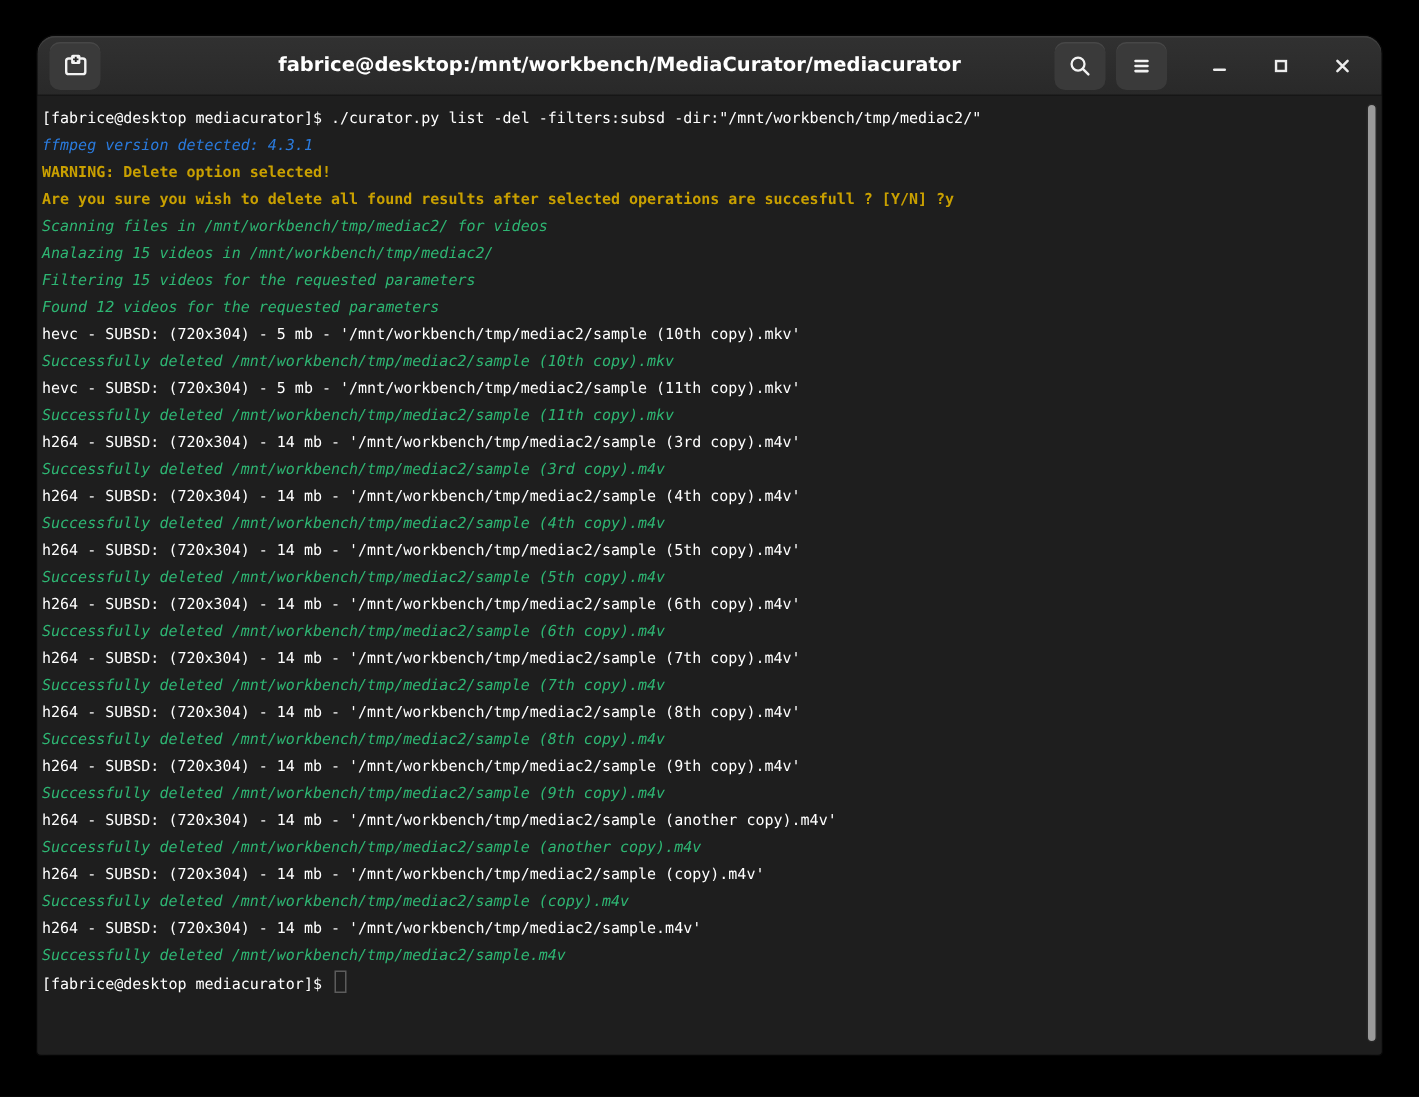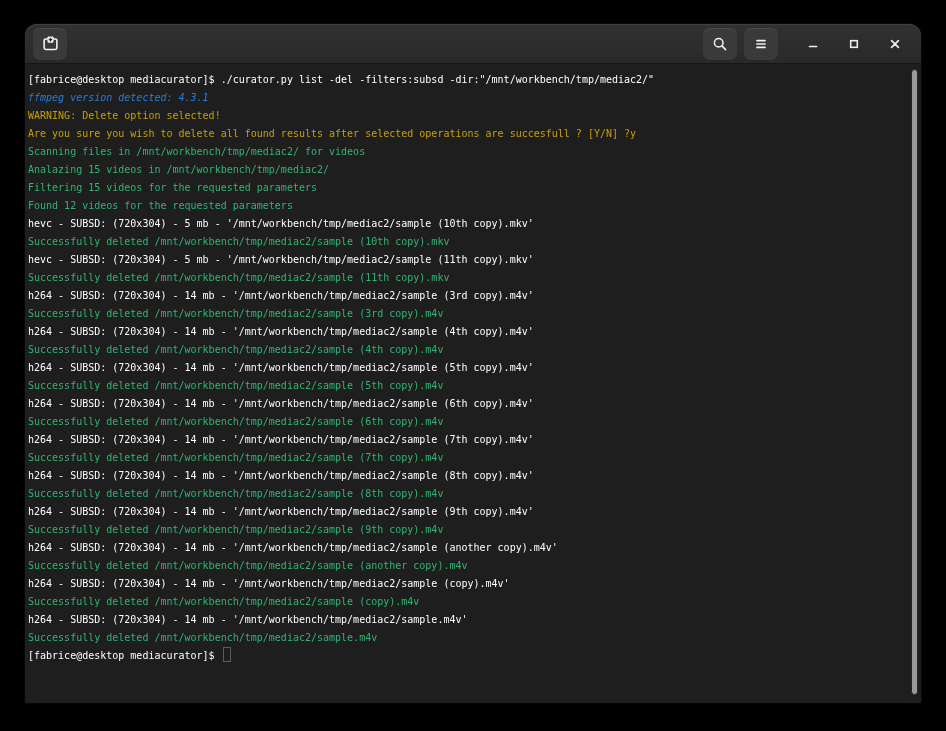--- a/index.html
+++ b/index.html
@@ -25,21 +25,21 @@
     box-shadow:inset 0 1px 0 #474747;}
   .tb-right{margin-left:auto;display:flex;align-items:center;gap:7px;}
   .win-controls{display:flex;align-items:center;gap:17px;margin-left:16px;margin-right:6px;}
   .ctl{width:24px;height:24px;display:flex;align-items:center;justify-content:center;}
   .terminal{position:absolute;top:40px;left:0;right:0;bottom:0;overflow:hidden;
     background:var(--window_bg);border-radius:0 0 2px 2px;}
   .output{padding:7px 0 0 3px;font-family:"DejaVu Sans Mono",monospace;
     font-size:10px;line-height:18px;white-space:pre;color:var(--fg);}
   .line{height:18px;}
   .c-fg{color:var(--fg);} .c-blue{color:var(--term_blue);font-style:italic;}
-  .c-yellow{color:var(--term_yellow);} .c-green{color:var(--term_green);}
+  .c-yellow{color:var(--term_yellow);font-weight:bold;} .c-green{color:var(--term_green);font-style:italic;}
   .cursor{display:inline-block;width:8px;height:15px;border:1px solid #5c5c5c;
     vertical-align:-3px;margin-left:8px;}
   .scrollbar{position:absolute;top:3px;right:1px;width:12px;bottom:3px;}
   .thumb{position:absolute;top:2px;right:2px;width:7px;height:626px;
     background:var(--scrollbar);border-radius:4px;border:1px solid #262626;}
   svg{display:block;}
 </style>
 </head>
 <body>
 
@@ -49,20 +49,21 @@
     <div class="tb-btn">
       <span>
         <svg width="17" height="17" viewBox="0 0 16 16">
           <rect x="2" y="3.8" width="12" height="9.8" rx="1.6" fill="none" stroke="#f2f2f2" stroke-width="1.5"></rect>
           <rect x="5.1" y="1.4" width="5.8" height="5.8" rx="1" fill="#f2f2f2"></rect>
           <path d="M8 2.6v3.4 M6.3 4.3h3.4" stroke="#2b2b2b" stroke-width="1.2" fill="none"></path>
         </svg>
       </span>
     </div>
 
+    <div class="tb-title">fabrice@desktop:/mnt/workbench/MediaCurator/mediacurator</div>
 
     <div class="tb-right">
       <div class="tb-btn">
         <span>
           <svg width="16" height="16" viewBox="0 0 16 16">
             <circle cx="6.7" cy="6.7" r="4.3" fill="none" stroke="#f2f2f2" stroke-width="1.5"></circle>
             <line x1="9.9" y1="9.9" x2="13.6" y2="13.6" stroke="#f2f2f2" stroke-width="1.6" stroke-linecap="round"></line>
           </svg>
         </span>
       </div>

